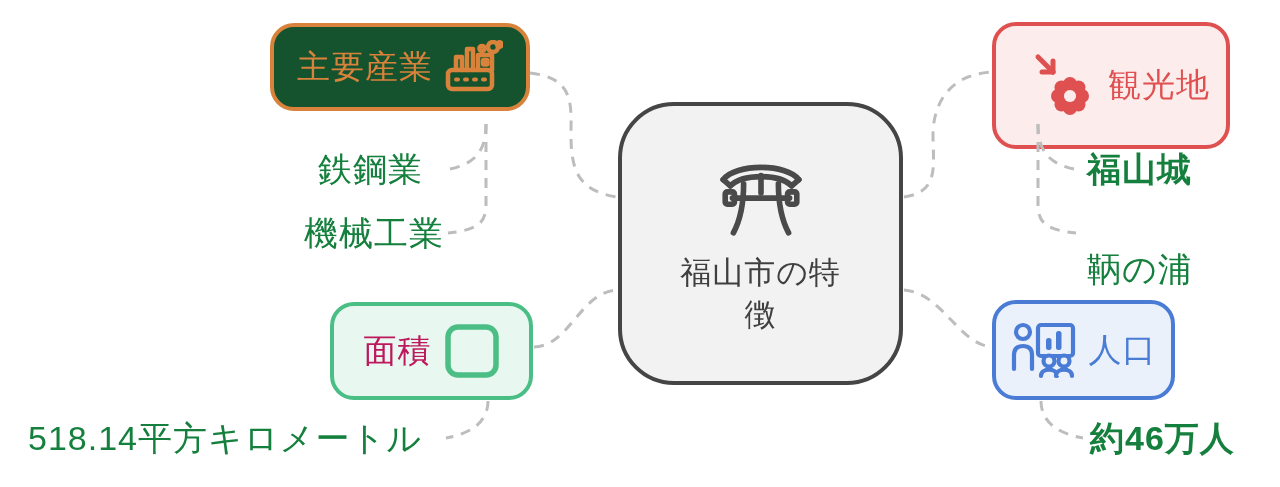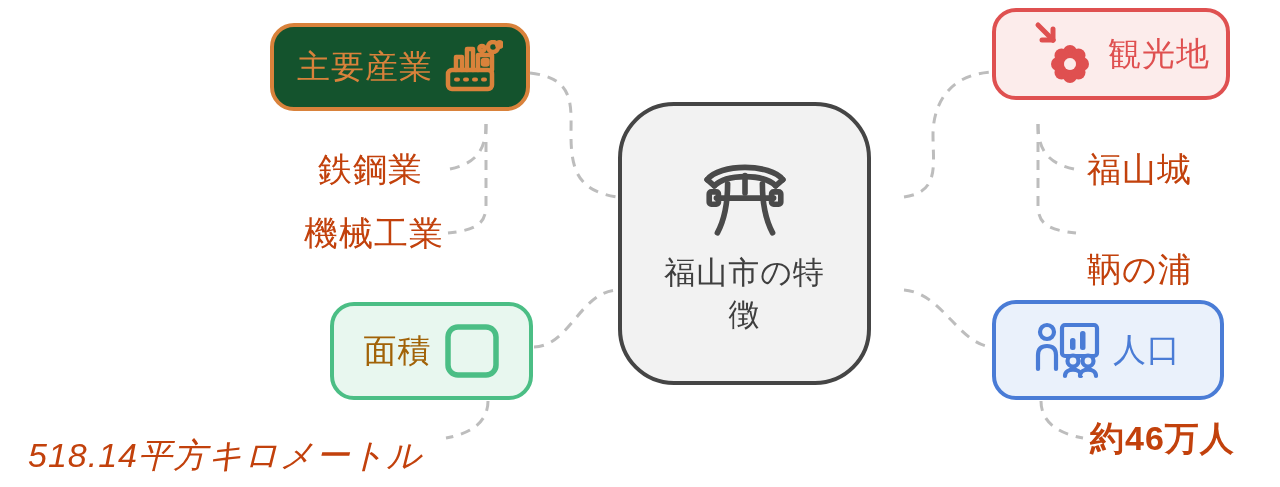--- a/index.html
+++ b/index.html
@@ -12,41 +12,41 @@
   .conn{fill:none;stroke:#BDBDBD;stroke-width:3;stroke-dasharray:10 8;}
 
   
   .node{
     position:absolute;box-sizing:border-box;display:flex;align-items:center;justify-content:center;
     border-width:4px;border-style:solid;border-radius:24px;gap:12px;z-index:2;
   }
   .node .lbl{font-size:33px;letter-spacing:1px;white-space:nowrap;}
 
   .node.industry   {left:270px;top:23px;  width:260px;height:88px;border-color:#D9823B;background:#14532d;color:#D9823B;}
-  .node.sight      {left:992px;top:8px;  width:238px;height:92px;border-color:#DF5050;background:#FCECEB;color:#DF5050;padding-left:22px;}
-  .node.area       {left:330px;top:302px; width:203px;height:98px; border-color:#4BBE85;background:#E8F7EF;color:#a16207;}
-  .node.population {left:992px;top:300px; width:232px;height:100px;border-color:#4A7CD6;background:#EAF1FB;color:#4A7CD6;}
+  .node.sight      {left:992px;top:22px;  width:238px;height:127px;border-color:#DF5050;background:#FCECEB;color:#DF5050;padding-left:22px;}
+  .node.area       {left:330px;top:302px; width:203px;height:98px; border-color:#4BBE85;background:#E8F7EF;color:#be185d;}
+  .node.population {left:992px;top:300px; width:183px;height:100px;border-color:#4A7CD6;background:#EAF1FB;color:#4A7CD6;}
 
   .center-node{
-    position:absolute;left:618px;top:102px;width:253px;height:283px;box-sizing:border-box;
+    position:absolute;left:618px;top:102px;width:285px;height:283px;box-sizing:border-box;
     border:4px solid #454545;border-radius:56px;background:#F2F2F2;z-index:2;
     display:flex;flex-direction:column;align-items:center;justify-content:center;gap:14px;
   }
   .center-title{
     width:180px;text-align:center;font-size:31px;line-height:1.35;color:#3F3F3F;letter-spacing:1px;
   }
 
   .child-label{
-    position:absolute;font-size:34px;color:#c2410c;line-height:1;white-space:nowrap;z-index:2;letter-spacing:1px;
+    position:absolute;font-size:34px;color:#15803d;line-height:1;white-space:nowrap;z-index:2;letter-spacing:1px;
   }
   .lab-steel  {left:318px;top:152px;}
   .lab-machine{left:304px;top:216px;}
-  .lab-castle {left:1087px;top:152px;}
+  .lab-castle {left:1087px;top:152px;font-weight:bold;}
   .lab-tomo   {left:1087px;top:216px;margin-top:36px;}
-  .lab-sqkm   {left:28px;top:438px;font-style:italic;}
+  .lab-sqkm   {left:28px;top:421px;}
   .lab-pop    {left:1090px;top:421px;font-weight:bold;}
 </style>
 </head>
 <body>
 
 <div id="stage">
 
   <svg id="connectors" viewBox="0 0 1280 487">
     <path class="conn" d="M530,73 C575,78 571,105 571,135 C571,170 578,191 617,197"></path>
     <path class="conn" d="M534,347 C570,346 580,292 617,290"></path>

